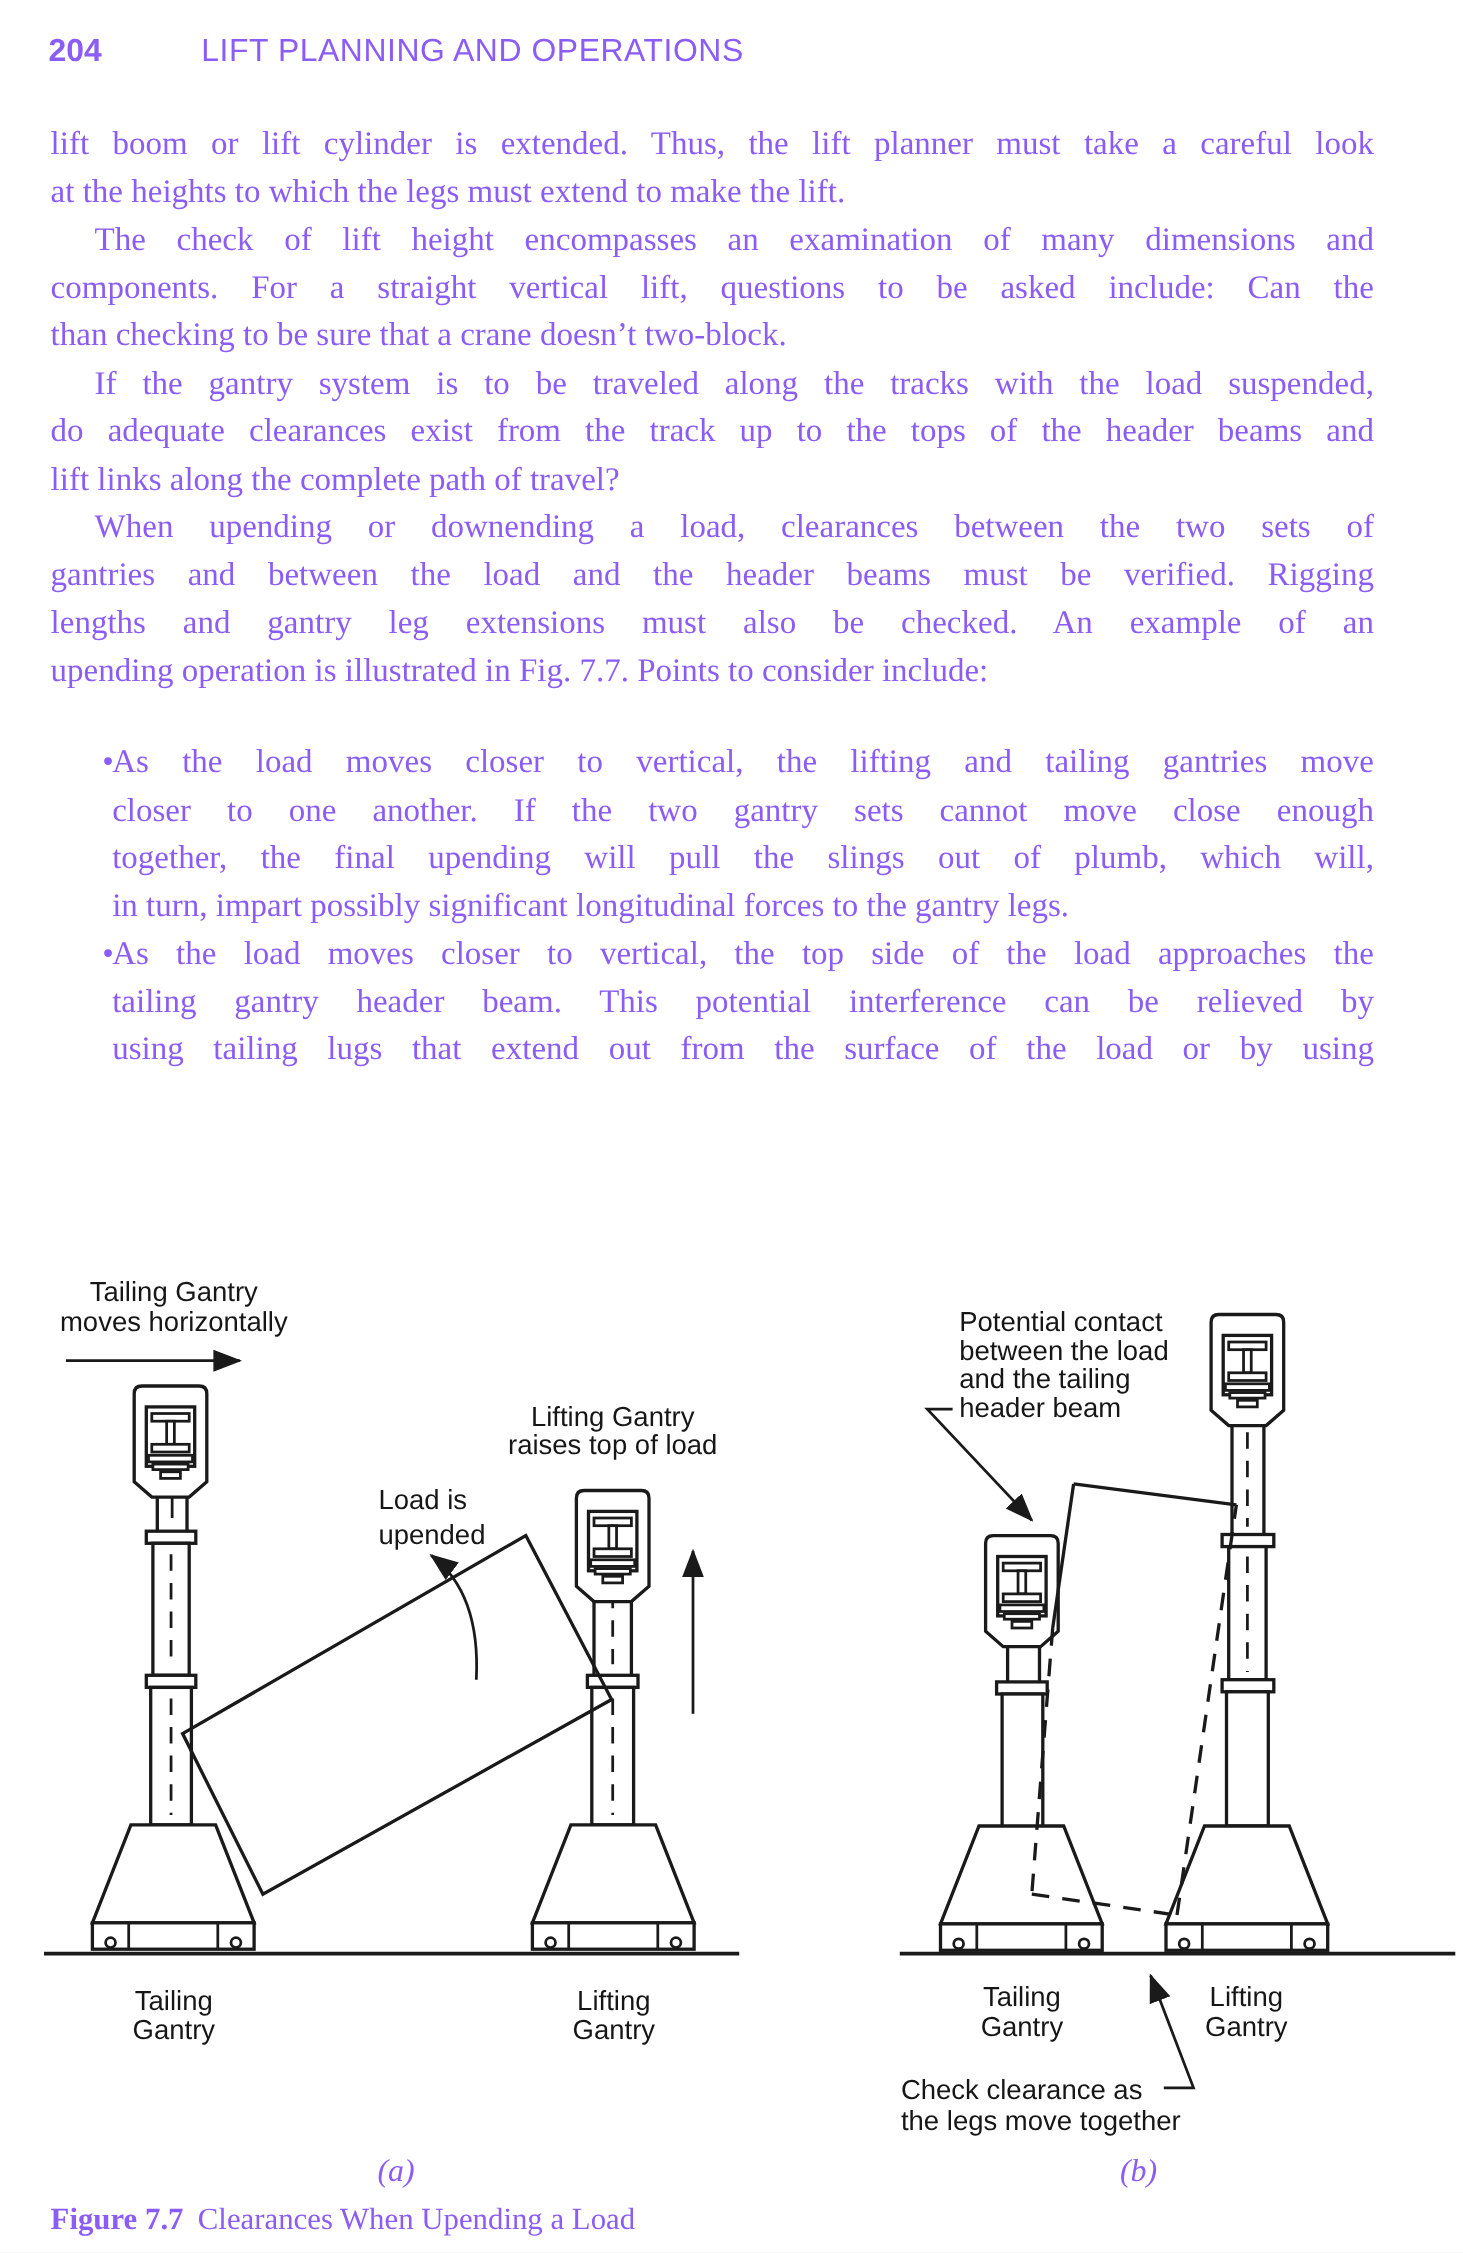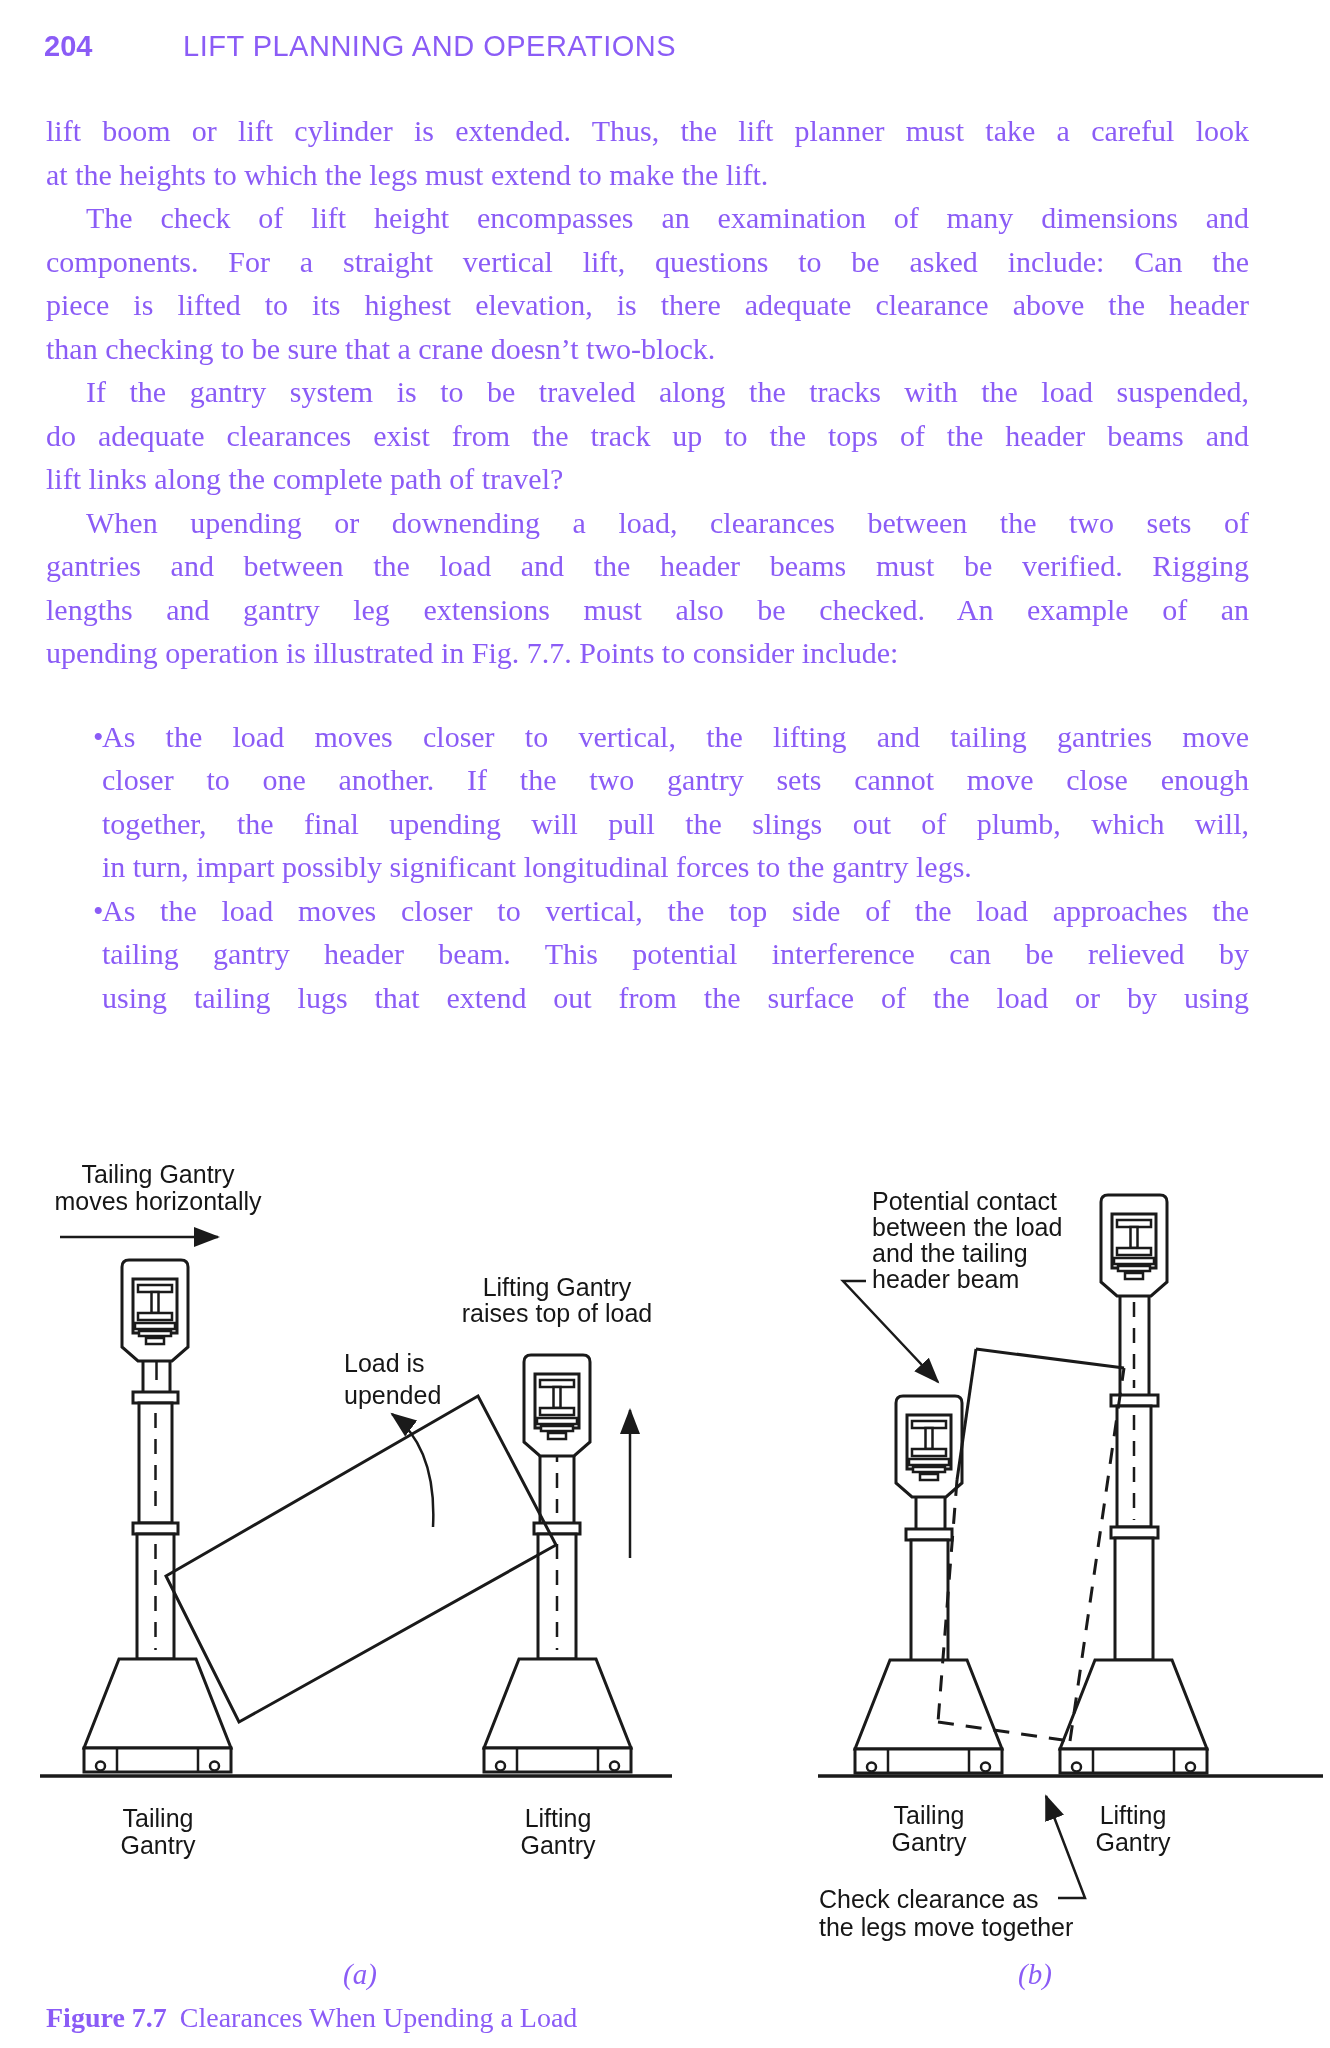--- a/index.html
+++ b/index.html
@@ -39,21 +39,20 @@
   <div id="runhead">LIFT PLANNING AND OPERATIONS</div>
 
   <div id="bodycol">
       <div class="block para">
         <div class="line j">lift boom or lift cylinder is extended.  Thus, the lift planner must take a careful look</div>
         <div class="line end">at the heights to which the legs must extend to make the lift.</div>
       </div>
       <div class="block para">
         <div class="line j ind">The check of lift height encompasses an examination of many dimensions and</div>
         <div class="line j">components.  For a straight vertical lift, questions to be asked include:  Can the</div>
-        <div class="line j">piece is lifted to its highest elevation, is there adequate clearance above the header</div>
         <div class="line end">than checking to be sure that a crane doesn’t two-block.</div>
       </div>
       <div class="block para">
         <div class="line j ind">If the gantry system is to be traveled along the tracks with the load suspended,</div>
         <div class="line j">do adequate clearances exist from the track up to the tops of the header beams and</div>
         <div class="line end">lift links along the complete path of travel?</div>
       </div>
       <div class="block para">
         <div class="line j ind">When upending or downending a load, clearances between the two sets of</div>
         <div class="line j">gantries and between the load and the header beams must be verified.  Rigging</div>

